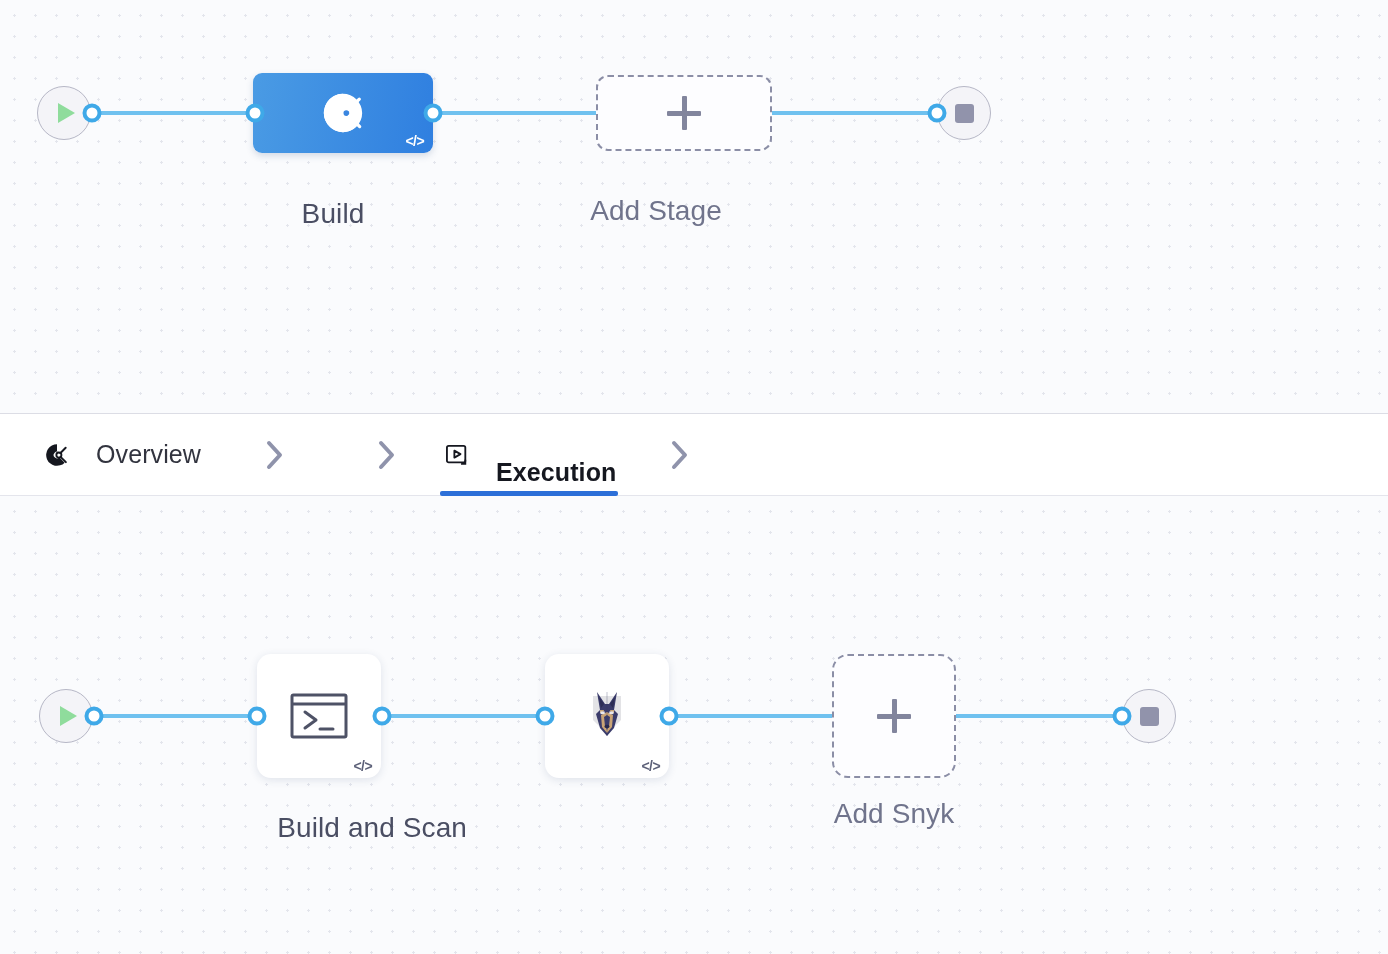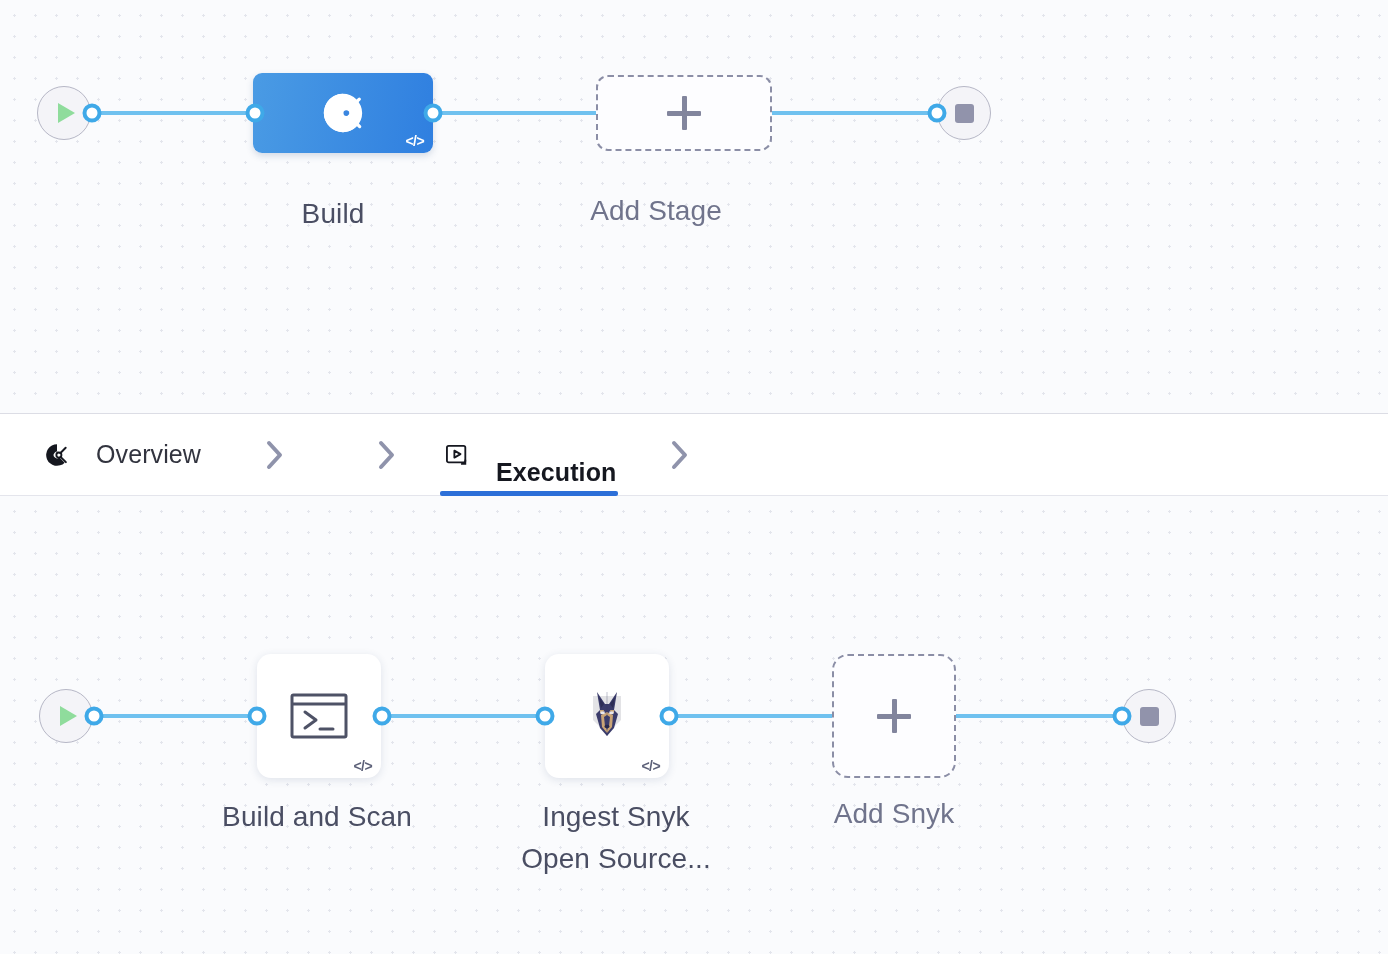--- a/index.html
+++ b/index.html
@@ -333,21 +333,21 @@
     <svg width="62" height="52" viewBox="0 0 62 52">
       <rect x="4" y="5" width="54" height="42" rx="1.5" fill="none" stroke="#4e5266" stroke-width="3"></rect>
       <path d="M4 14 L58 14" stroke="#4e5266" stroke-width="3"></path>
       <path d="M17 22 L28 30 L17 38" fill="none" stroke="#4e5266" stroke-width="3" stroke-linecap="round" stroke-linejoin="round"></path>
       <path d="M32 39 L45 39" stroke="#4e5266" stroke-width="3" stroke-linecap="round"></path>
     </svg>
     <span class="code-badge on-white">&lt;/&gt;</span>
   </div>
   <div class="port" style="left:257px; top:220px;"></div>
   <div class="port" style="left:382px; top:220px;"></div>
-  <div class="node-label" style="left:317px; top:300px; width:300px;">Build and Scan</div>
+  <div class="node-label" style="left:317px; top:311px; width:300px;text-align:right;">Build and Scan</div>
 
   <div class="step-node" style="left:607px; top:220px;">
     <svg width="64" height="64" viewBox="0 0 64 64">
 
       <path d="M18 12 L46 12 L46 36 L32 50 L18 36 Z" fill="#e3e3e6"></path>
 
       <path d="M22 8 L25 26 L21 30 L25 44 L32 52 L39 44 L43 30 L39 26 L42 8 L34 20 L30 20 Z" fill="#3b3c6b"></path>
 
       <path d="M24 13 L26 24 L29 20 Z" fill="#2d2e56"></path>
       <path d="M40 13 L38 24 L35 20 Z" fill="#2d2e56"></path>
@@ -362,22 +362,20 @@
       <rect x="34.3" y="27.5" width="4.2" height="2.6" fill="#e9e9ef"></rect>
 
       <ellipse cx="32" cy="42.4" rx="2.6" ry="1.7" fill="#26274a"></ellipse>
 
       <path d="M32 8 L32 28 L32 52" stroke="#34355f" stroke-width="0.6" opacity="0.5"></path>
     </svg>
     <span class="code-badge on-white">&lt;/&gt;</span>
   </div>
   <div class="port" style="left:545px; top:220px;"></div>
   <div class="port" style="left:669px; top:220px;"></div>
-  <div class="node-label" style="left:616px; top:300px; width:300px;">Ingest Snyk
-Open Source...</div>
 
   <div class="add-node add-step-node" style="left:894px; top:220px;">
     <div class="plus"></div>
   </div>
   <div class="node-label label-muted" style="left:894px; top:297px; width:300px;">Add Snyk</div>
 
   <div class="terminal" style="left:1149px; top:220px;">
     <div class="stop-sq"></div>
   </div>
   <div class="port" style="left:1122px; top:220px;"></div>

